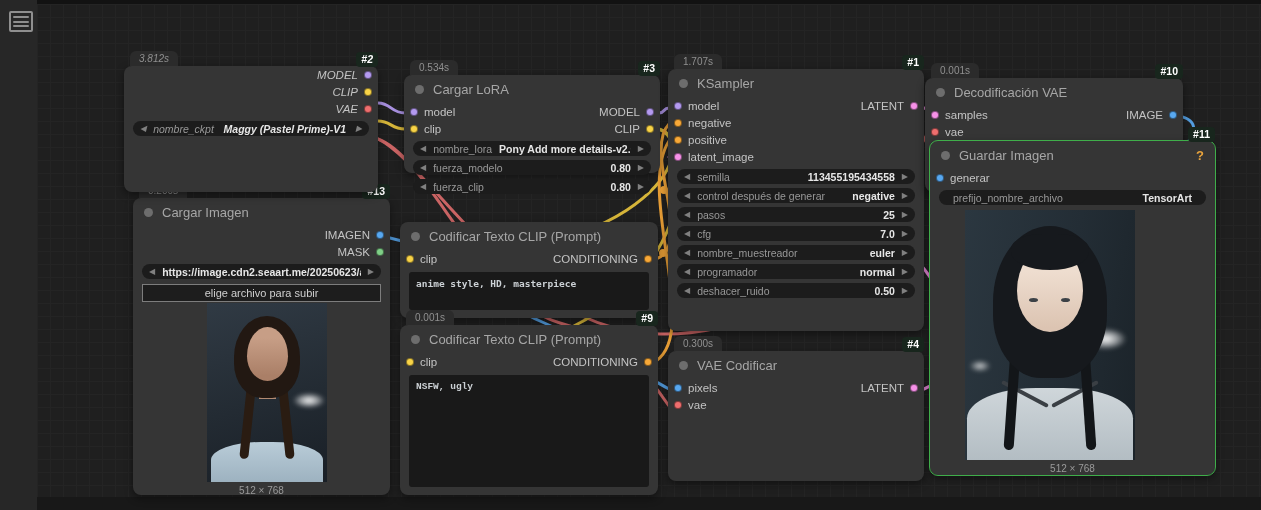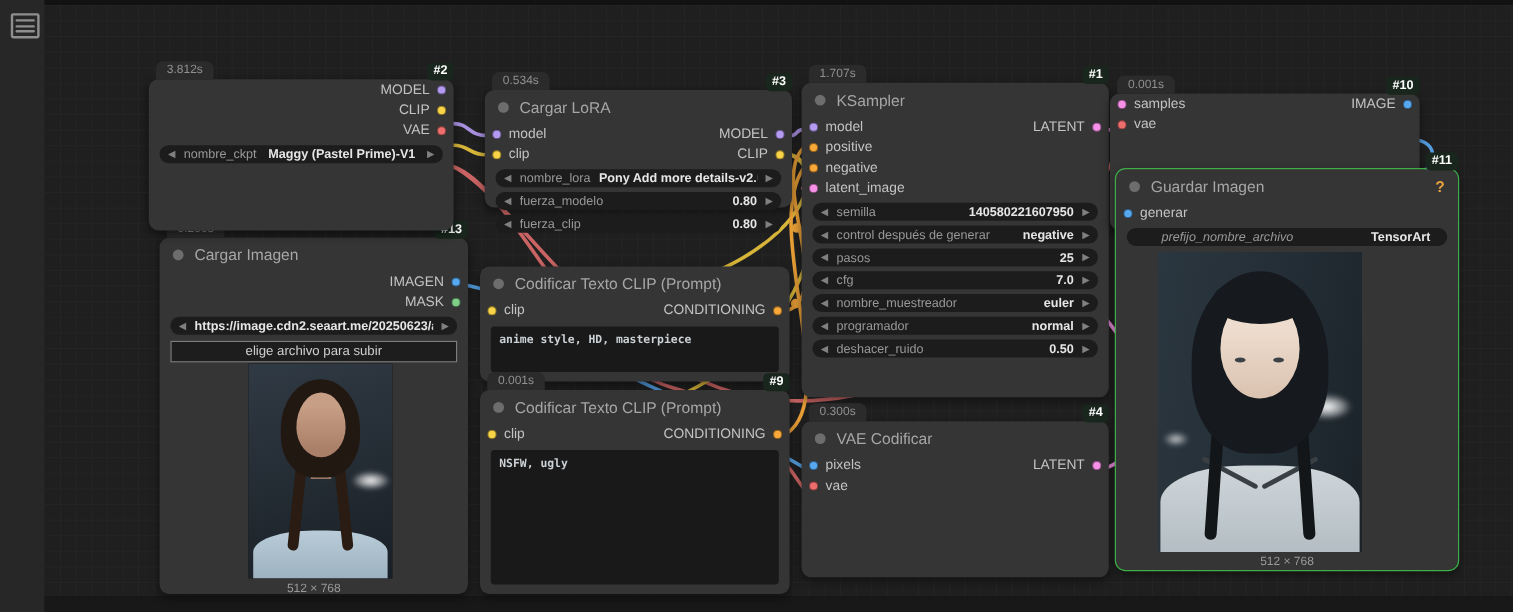--- a/index.html
+++ b/index.html
@@ -17,21 +17,21 @@
   #bottomstrip{position:absolute;left:37px;bottom:0;right:0;height:13px;background:#181818;}
   #sidebar{position:absolute;left:0;top:0;width:37px;height:510px;background:#272727;z-index:20;}
   .menu-icon{position:absolute;left:9px;top:11px;width:16px;height:15px;border:2px solid #8f8f8f;
     border-radius:2px;display:flex;flex-direction:column;justify-content:space-evenly;padding:1px 2px;box-sizing:content-box;}
   .menu-icon i{display:block;height:2px;background:#8f8f8f;border-radius:1px;}
   
   svg.wires{position:absolute;left:0;top:0;z-index:1;}
   
   .node{position:absolute;background:#353535;border-radius:8px;z-index:2;
     box-shadow:0 3px 8px rgba(0,0,0,.45);color:#b9b9b9;}
-  .node.ztop{z-index:4;}
+  .node.ztop{z-index:4;font-style:italic;}
   .node.zmid{z-index:3;}
   .node.selected{outline:1.5px solid #3fae4a;outline-offset:0px;}
   .time-badge{position:absolute;top:-15px;left:6px;height:15px;line-height:15px;
     background:#2b2b2b;color:#909090;font-size:10px;padding:0 9px;border-radius:6px 6px 0 0;}
   .id-badge{position:absolute;top:-14px;right:0px;height:15px;line-height:15px;
     background:#18261d;color:#fff;font-weight:bold;font-size:10.5px;padding:0 5px;border-radius:4px;}
   .node-header{height:28px;display:flex;align-items:center;gap:9px;padding:0 11px;}
   .collapse-dot{width:9px;height:9px;border-radius:50%;background:#6d6d6d;flex:0 0 auto;}
   .node-title{font-size:13px;color:#a6a6a6;white-space:nowrap;overflow:hidden;}
   .help-q{margin-left:auto;color:#e8a33c;font-weight:bold;font-size:13px;}
@@ -250,21 +250,21 @@
     <div class="row">
       <span class="in">
           <span class="dot c-clip"></span>
           <span>clip</span>
         </span>
       <span class="out">
           <span>CONDITIONING</span>
           <span class="dot c-cond"></span>
         </span>
     </div>
-    <div class="textarea" style="height:100px;">NSFW, ugly</div>
+    <div class="textarea" style="height:100px;font-family:Liberation Mono, monospace;">NSFW, ugly</div>
   </div>
 
   <div class="node" style="left:668px;top:69px;width:256px;height:262px;">
     <span class="time-badge">1.707s</span>
     <span class="id-badge">#1</span>
     <div class="node-header">
       <span class="collapse-dot"></span>
       <span class="node-title">KSampler</span>
     </div>
     <div class="row">
@@ -273,39 +273,39 @@
           <span>model</span>
         </span>
       <span class="out">
           <span>LATENT</span>
           <span class="dot c-latent"></span>
         </span>
     </div>
     <div class="row">
       <span class="in">
           <span class="dot c-cond"></span>
+          <span>negative</span>
+        </span>
+    </div>
+    <div class="row">
+      <span class="in">
+          <span class="dot c-cond"></span>
           <span>positive</span>
-        </span>
-    </div>
-    <div class="row">
-      <span class="in">
-          <span class="dot c-cond"></span>
-          <span>negative</span>
         </span>
     </div>
     <div class="row">
       <span class="in">
           <span class="dot c-latent"></span>
           <span>latent_image</span>
         </span>
     </div>
     <div class="widget">
       <span class="arrow">◀</span>
       <span class="wlabel">semilla</span>
-      <span class="wvalue">140580221607950</span>
+      <span class="wvalue">113455195434558</span>
       <span class="arrow">▶</span>
     </div>
     <div class="widget">
       <span class="arrow">◀</span>
       <span class="wlabel">control después de generar</span>
       <span class="wvalue">negative</span>
       <span class="arrow">▶</span>
     </div>
     <div class="widget">
       <span class="arrow">◀</span>
@@ -360,20 +360,24 @@
       <span class="in">
           <span class="dot c-vae"></span>
           <span>vae</span>
         </span>
     </div>
   </div>
 
   <div class="node" style="left:925px;top:78px;width:258px;height:114px;">
     <span class="time-badge">0.001s</span>
     <span class="id-badge">#10</span>
+    <div class="node-header">
+      <span class="collapse-dot"></span>
+      <span class="node-title">Decodificación VAE</span>
+    </div>
     <div class="row">
       <span class="in">
           <span class="dot c-latent"></span>
           <span>samples</span>
         </span>
       <span class="out">
           <span>IMAGE</span>
           <span class="dot c-image"></span>
         </span>
     </div>
@@ -392,21 +396,21 @@
       <span class="node-title">Guardar Imagen</span>
       <span class="help-q">?</span>
     </div>
     <div class="row">
       <span class="in">
           <span class="dot c-image"></span>
           <span>generar</span>
         </span>
     </div>
     <div class="widget">
-      <span class="wlabel" style="margin-left:22px;font-style:italic;">prefijo_nombre_archivo</span>
+      <span class="wlabel" style="margin-left:7px;">prefijo_nombre_archivo</span>
       <span class="wvalue">TensorArt</span>
     </div>
     <div class="preview" style="left:35px;top:69px;width:170px;height:250px;">
       <div class="pb-bg"></div>
       <div class="pb-flare1"></div>
       <div class="pb-flare2"></div>
       <div class="pb-shirt"></div>
       <div class="pb-strap" style="left:34px;transform:rotate(28deg);"></div>
       <div class="pb-strap" style="right:34px;transform:rotate(-28deg);"></div>
       <div class="pb-braid" style="left:42px;transform:rotate(4deg);"></div>

